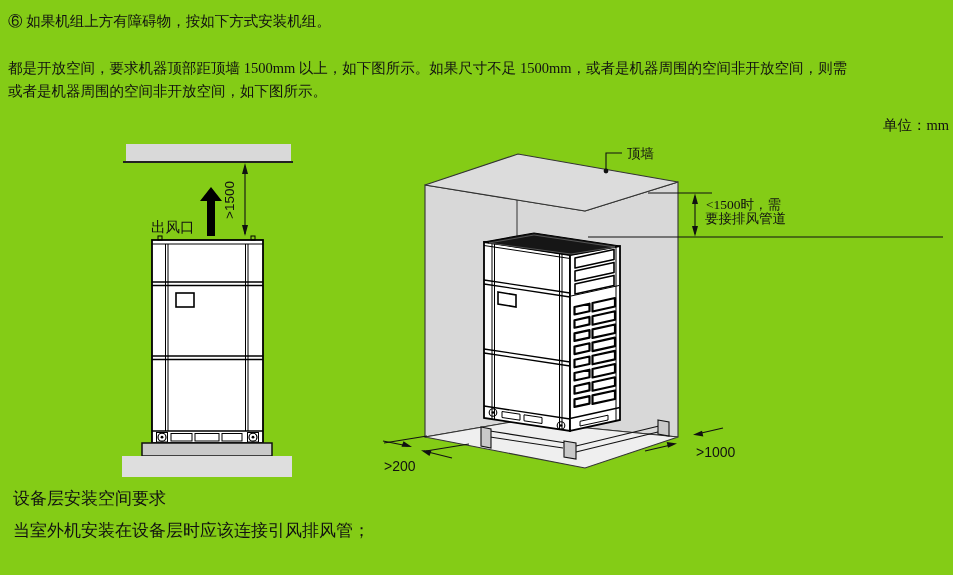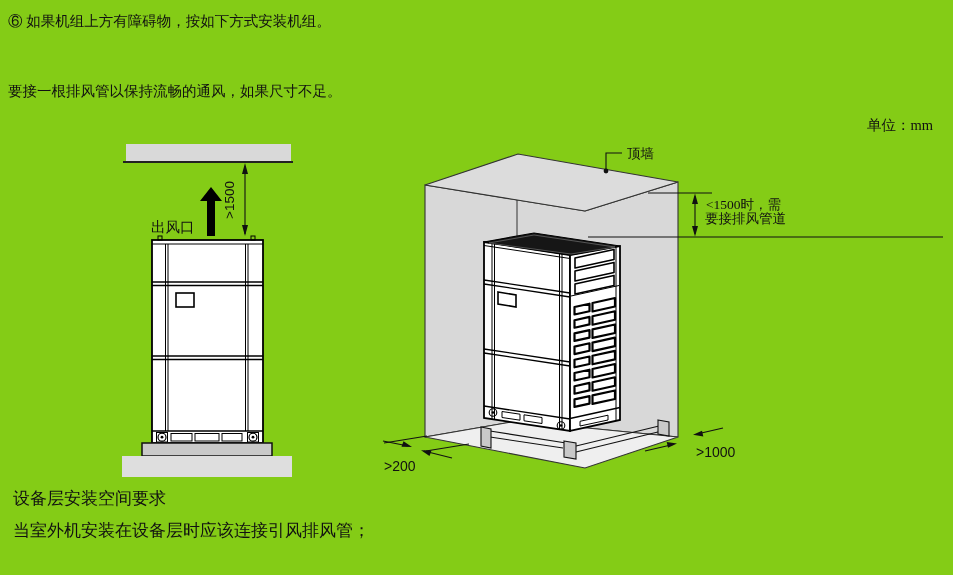--- a/index.html
+++ b/index.html
@@ -14,22 +14,23 @@
   svg text.dim{font-family:"Liberation Sans", sans-serif;font-weight:500;}
   .ln{stroke:#111;stroke-width:1.1;fill:none;}
   .frame{stroke:#000;fill:#fff;}
 </style>
 </head>
 <body>
 
 <div id="page">
 
   <div class="txt intro" style="left:8px;top:13px;">⑥ 如果机组上方有障碍物，按如下方式安装机组。</div>
-  <div class="txt intro" style="left:8px;top:83px;">要接一根排风管以保持流畅的通风，如果尺寸不足。</div>
-  <div class="txt unitnote" style="right:20px;top:116px;">单位：mm</div>
+  <div class="txt intro" style="left:8px;top:60px;">都是开放空间，要求机器顶部距顶墙 1500mm 以上，如下图所示。如果尺寸不足 1500mm，或者是机器周围的空间非开放空间，则需</div>
+  <div class="txt intro" style="left:8px;top:83px;">或者是机器周围的空间非开放空间，如下图所示。</div>
+  <div class="txt unitnote" style="right:4px;top:116px;">单位：mm</div>
 
   <div class="txt footer" style="left:13px;top:487px;">设备层安装空间要求</div>
   <div class="txt footer" style="left:13px;top:519px;">当室外机安装在设备层时应该连接引风排风管；</div>
 
   <svg width="953" height="575" viewBox="0 0 953 575">
 
     <g>
 
       <rect x="126" y="144" width="165" height="17" fill="#d9d9d9"></rect>
       <line x1="123" y1="162" x2="293" y2="162" stroke="#222" stroke-width="2"></line>

